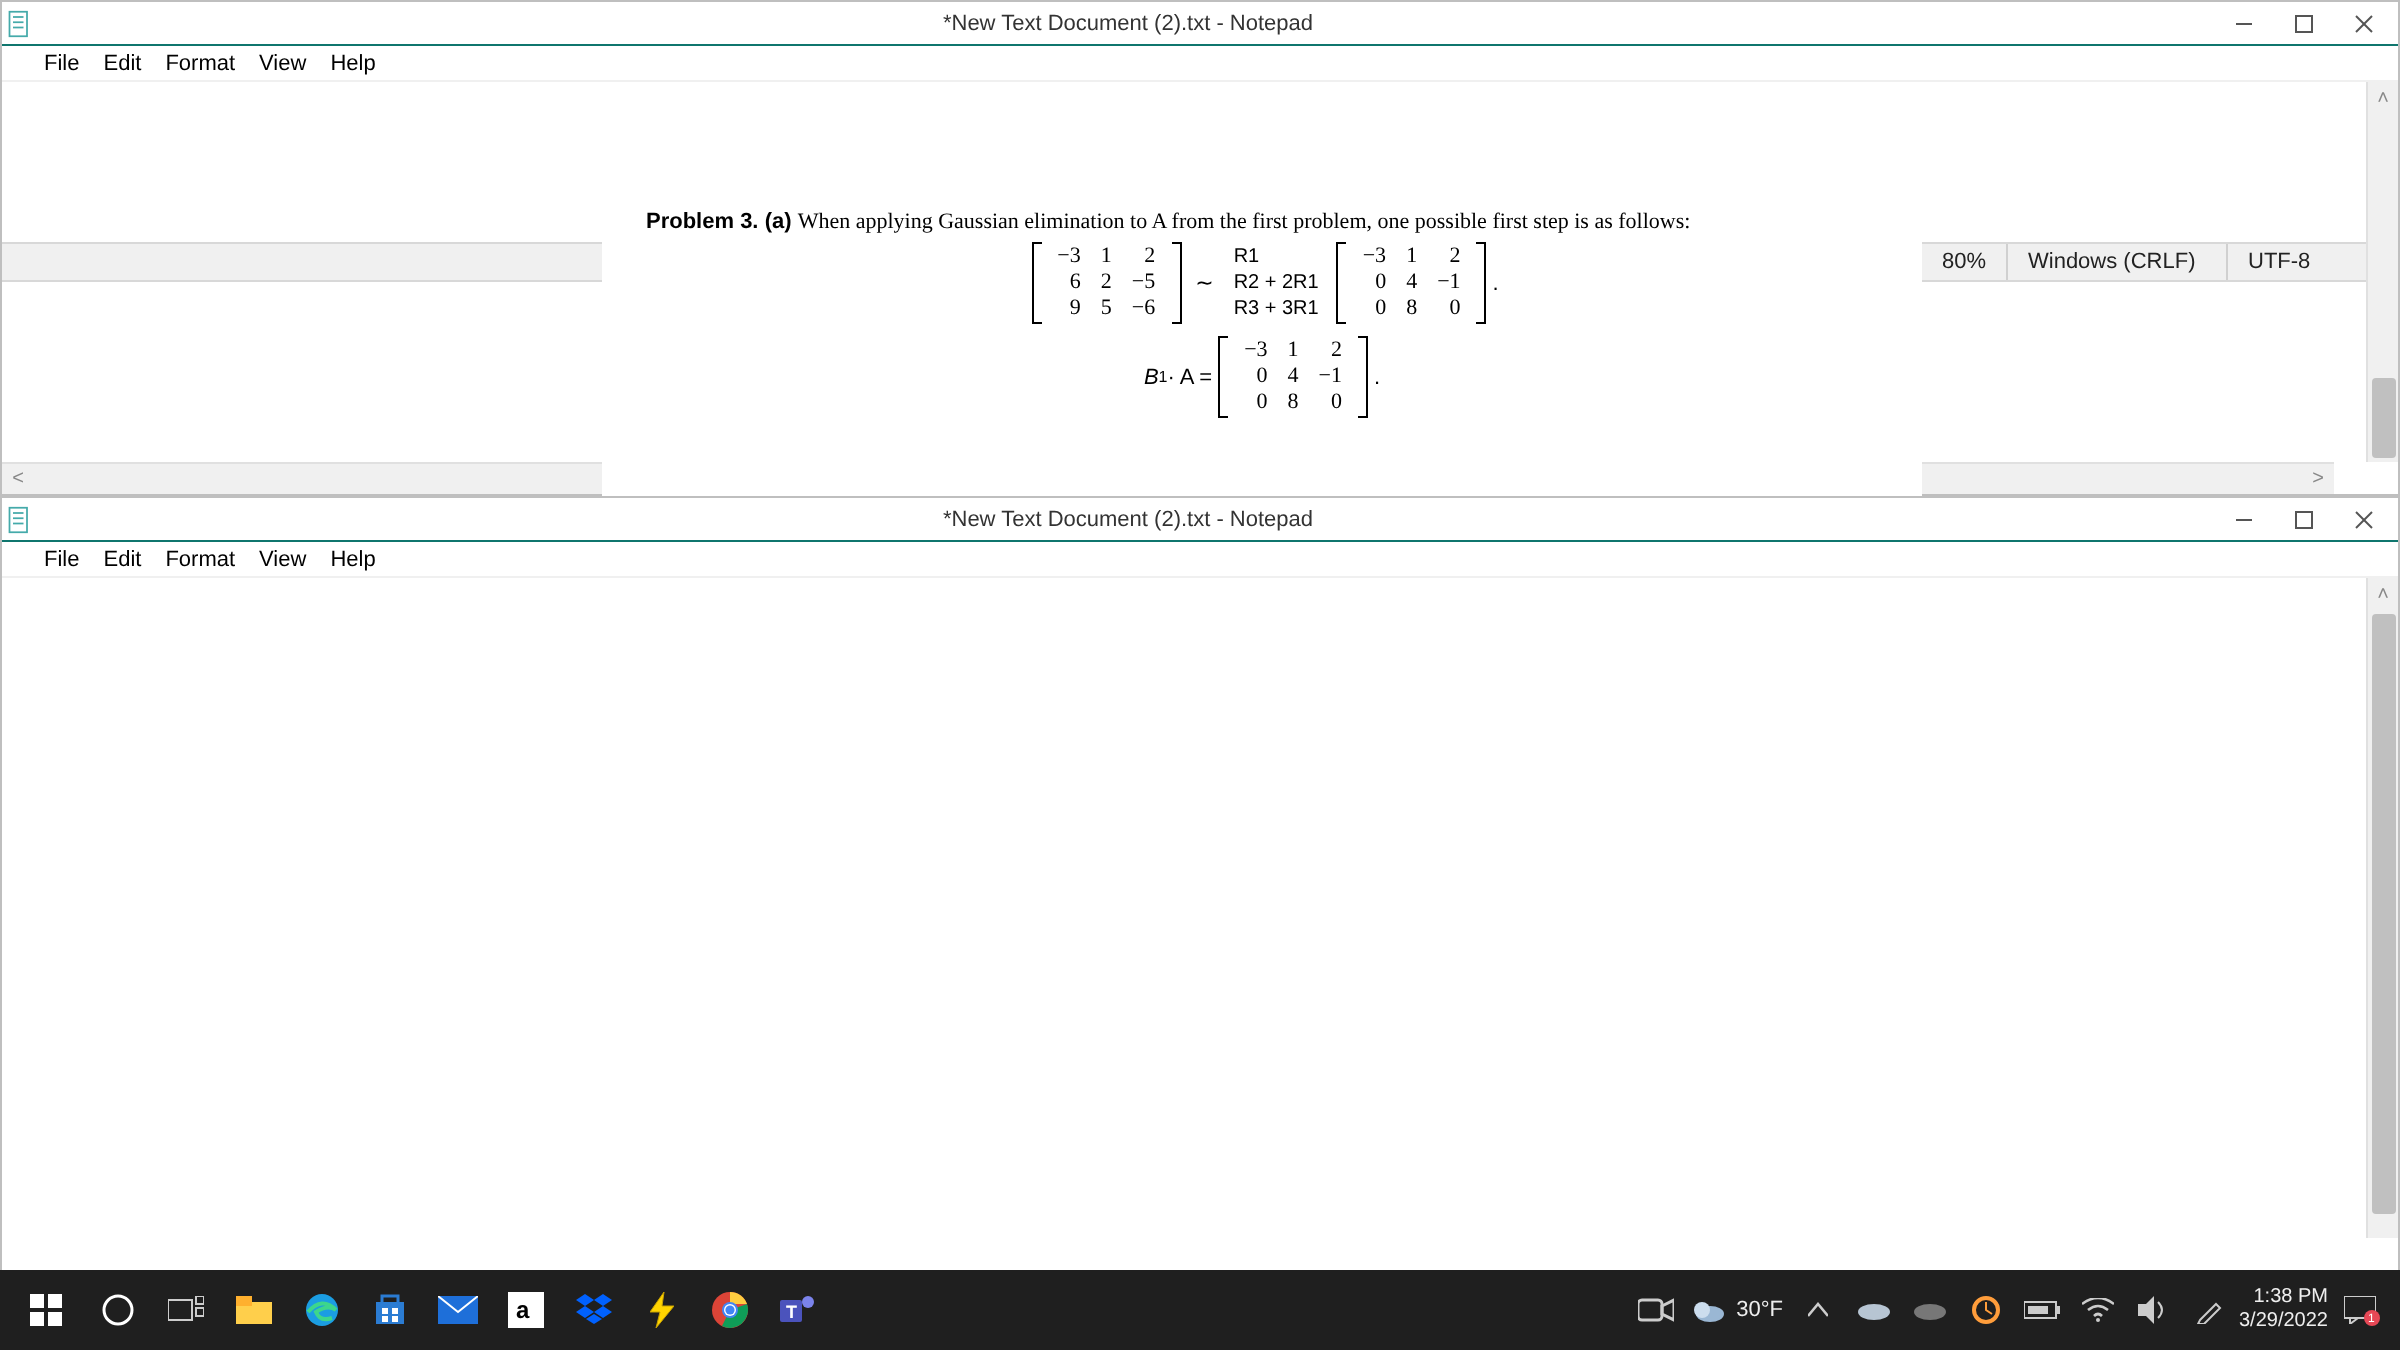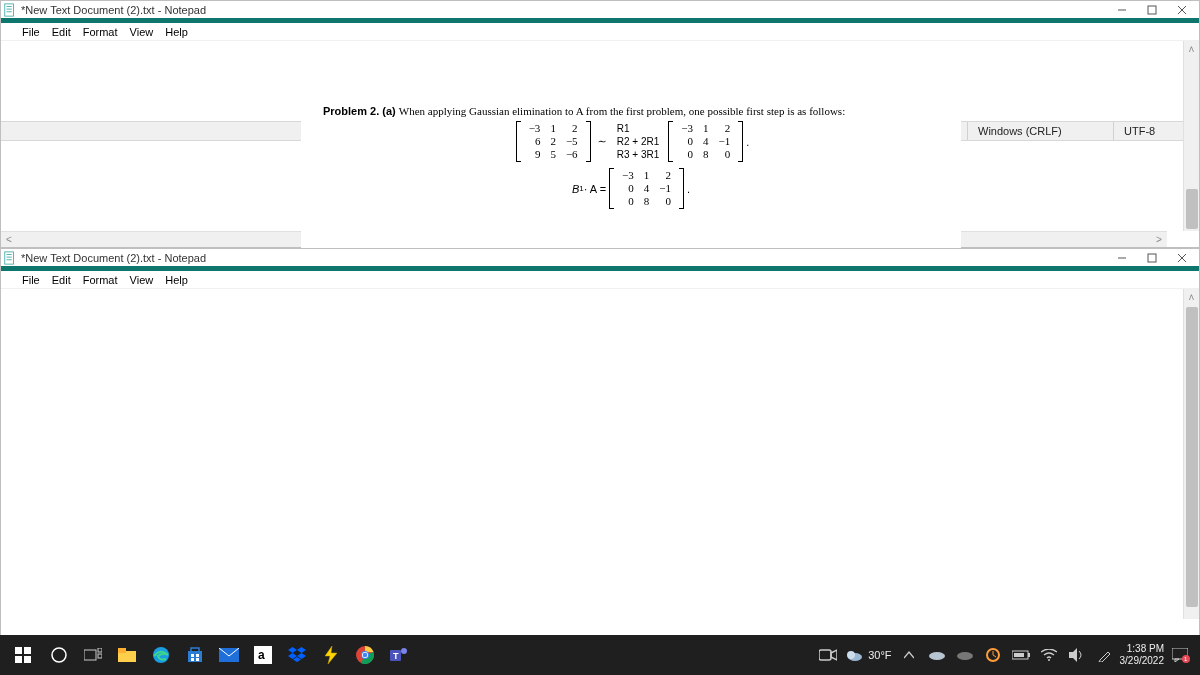--- a/index.html
+++ b/index.html
@@ -1,20 +1,20 @@
 <!DOCTYPE html>
 <html><head>
 <meta charset="utf-8">
 <style>
   * { box-sizing: border-box; margin: 0; padding: 0; font-family: "Segoe UI", Tahoma, sans-serif; }
   body { width: 1200px; height: 675px; overflow: hidden; background: #fff; position: relative; }
   .window { position: absolute; left: 0; right: 0; background: #fff; border: 1px solid #bfbfbf; }
   .win1 { top: 0; height: 248px; }
   .win2 { top: 248px; height: 388px; }
-  .titlebar { height: 22px; background: #fff; display: flex; align-items: center; padding: 0 2px; border-bottom: 5px solid #0f766e; font-size: 11px; }
+  .titlebar { height: 22px; background: #fff; display: flex; align-items: center; padding: 0 2px; border-bottom: 1px solid #0f766e; font-size: 11px; text-align: center; }
   .titlebar .icon { width: 14px; height: 14px; margin-right: 4px; display: flex; align-items: center; justify-content: center; }
   .titlebar .title { flex: 1; color: #333; }
   .winbtns { display: flex; gap: 0; }
   .winbtn { width: 30px; height: 20px; display: flex; align-items: center; justify-content: center; cursor: default; }
   .winbtn svg { stroke: #555; }
   .menubar { height: 18px; display: flex; align-items: center; padding: 0 15px; font-size: 11px; color: #000; background: #fff; border-bottom: 1px solid #f0f0f0; }
   .menuitem { padding: 0 6px; cursor: default; }
   .scroll-h { position: absolute; left: 0; right: 16px; bottom: 0; height: 16px; background: #f0f0f0; border-top: 1px solid #e0e0e0; display: flex; align-items: center; }
   .scroll-h .arrow { width: 16px; height: 16px; display: flex; align-items: center; justify-content: center; color: #888; font-size: 10px;}
   .scroll-h .track { flex:1; }
@@ -107,27 +107,27 @@
       <div class="arrow">&lt;</div>
       <div class="track"></div>
       <div class="arrow">&gt;</div>
     </div>
 
     <div class="statusbar">
       <div class="spacer"></div>
       <div class="cell">Ln 84, Col 1</div>
       <div class="cell" style="width:70px; justify-content:flex-end;">80%</div>
       <div class="cell" style="width:110px;">Windows (CRLF)</div>
-      <div class="cell" style="width:70px;margin-left:36px;">UTF-8</div>
+      <div class="cell" style="width:70px;">UTF-8</div>
     </div>
 
     <div class="page">
       <div class="page-inner">
         <div>
-          <b>Problem 2.</b>
+          <b>Problem 3.</b>
           <b>(a)</b>
           <span style="font-family:'Times New Roman',serif;">When applying Gaussian elimination to A from the first problem, one possible first step is as follows:</span>
         </div>
         <div class="mathrow">
           <span class="bmatrix">
               <span class="bracket left"></span>
             <table>
               <tbody>
                   <tr>
                     <td>−3</td>

